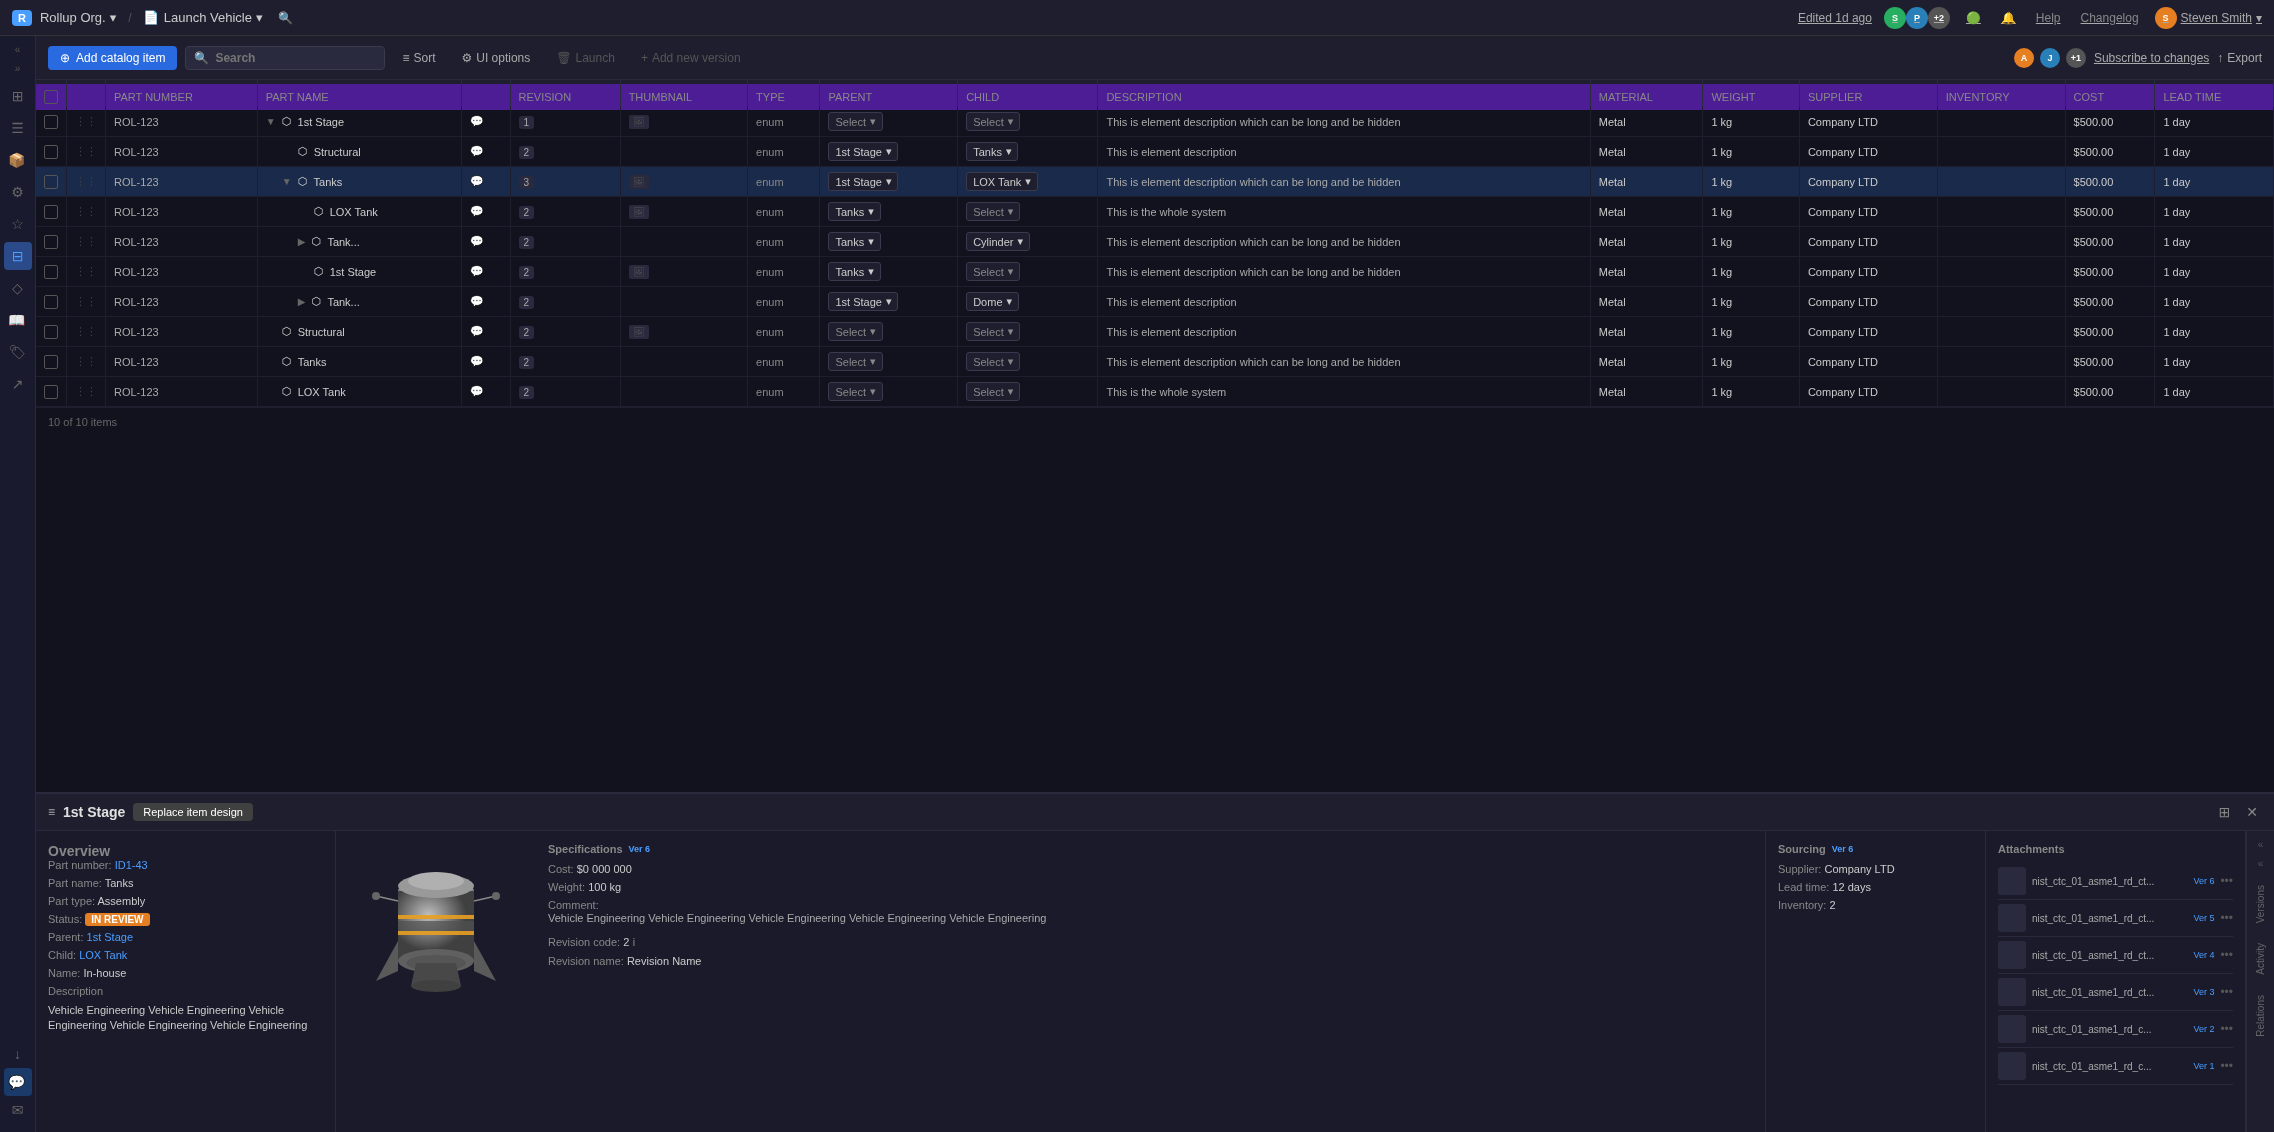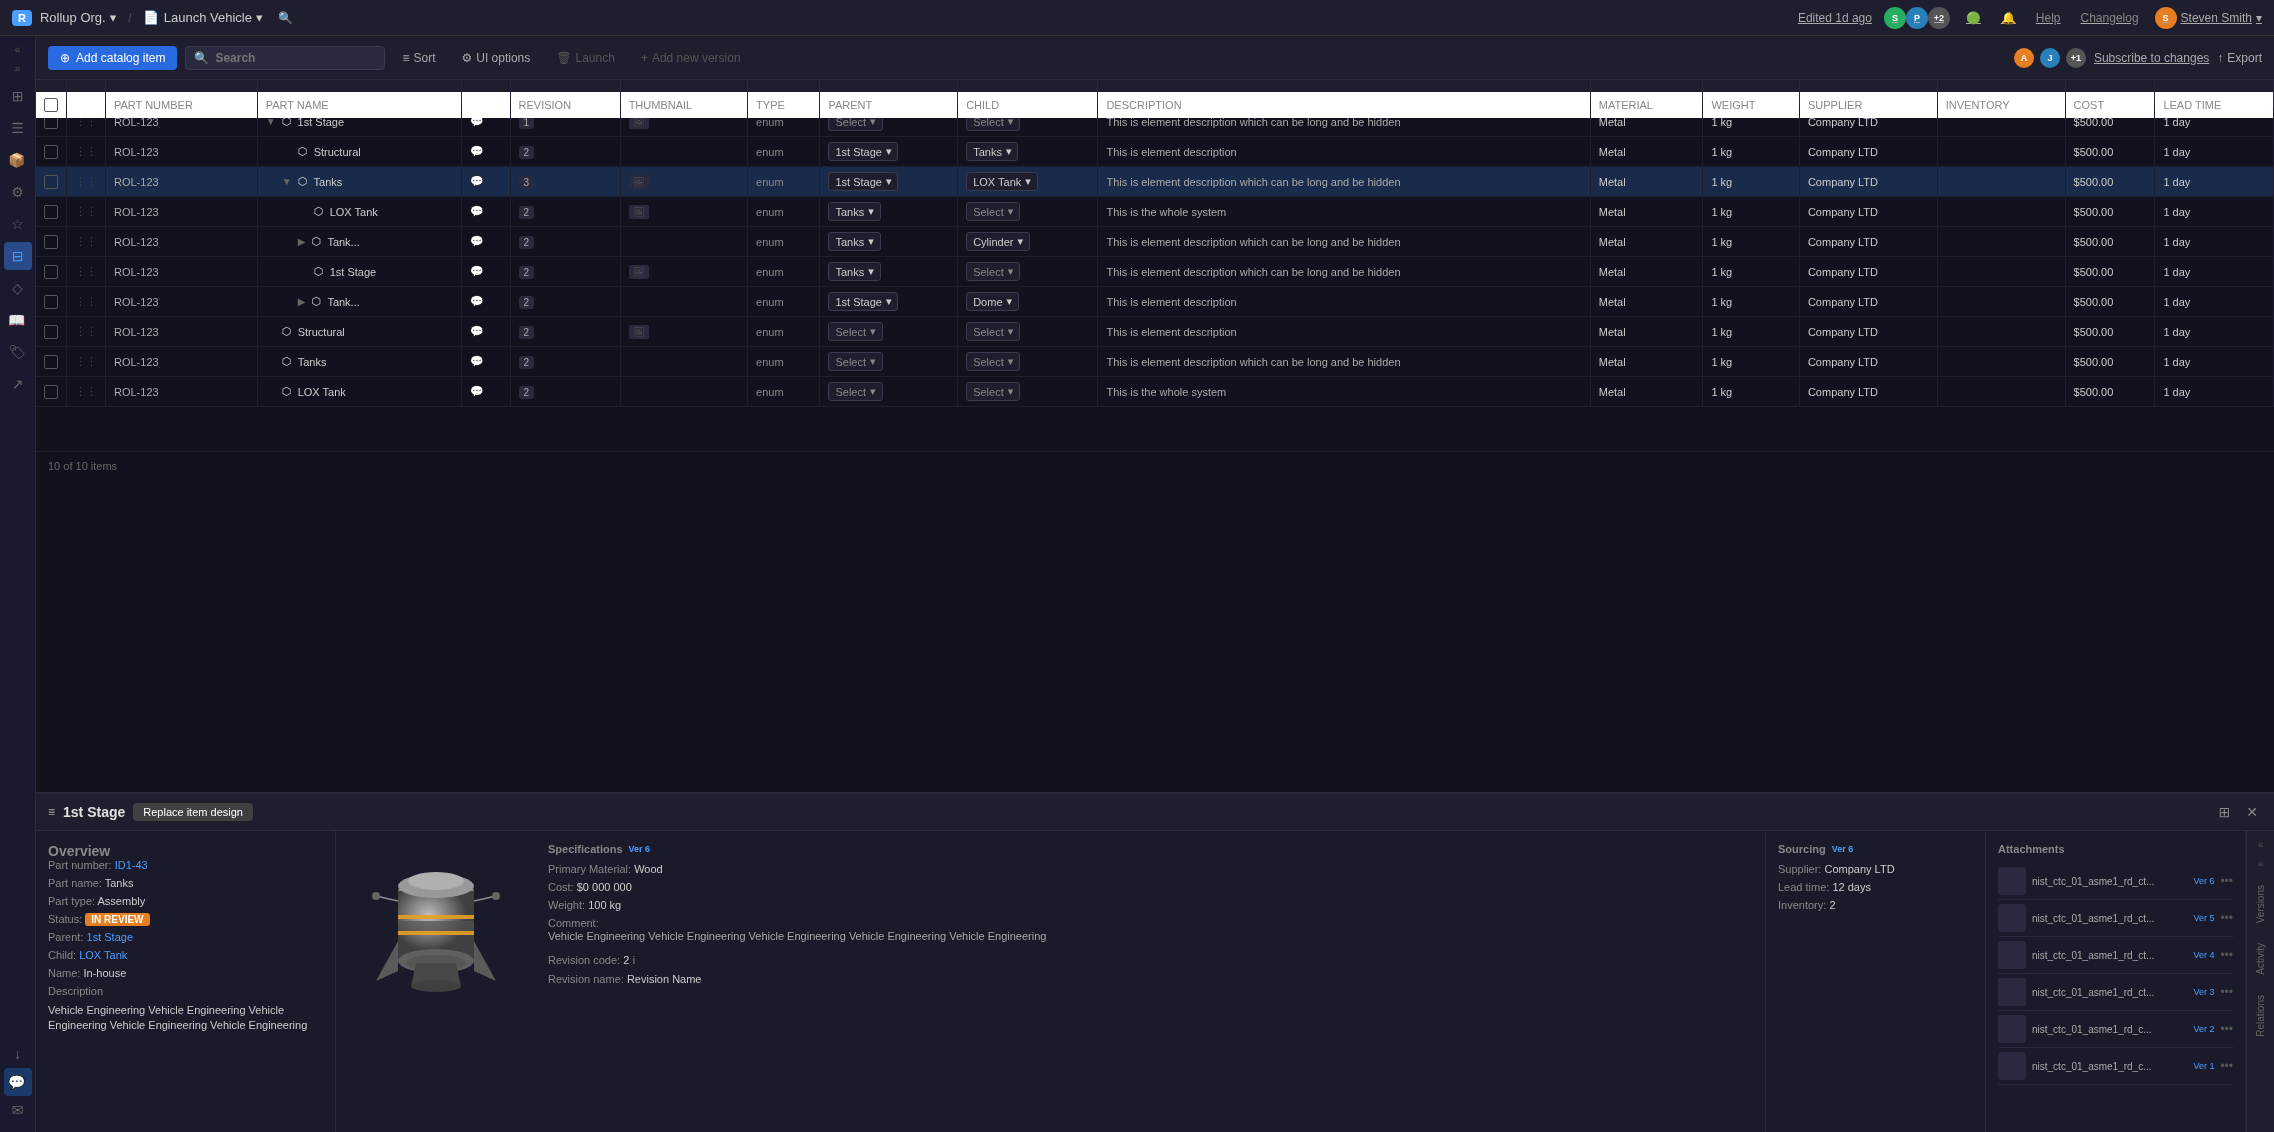--- a/index.html
+++ b/index.html
@@ -43,39 +43,39 @@
     .toolbar-btn { background: none; border: 1px solid transparent; border-radius: 4px; padding: 4px 8px; color: #aaa; cursor: pointer; font-size: 12px; display: flex; align-items: center; gap: 4px; }
     .toolbar-btn.disabled { color: #555; cursor: default; }
     .toolbar-right { margin-left: auto; display: flex; align-items: center; gap: 8px; }
     .subscribe-link { color: #aaa; text-decoration: underline; cursor: pointer; font-size: 12px; }
     .export-btn { background: none; border: none; color: #aaa; cursor: pointer; font-size: 12px; display: flex; align-items: center; gap: 4px; }
 
     
     .table-container { flex: 1; overflow: auto; background: #12121e; }
     table { width: 100%; border-collapse: collapse; font-size: 11px; }
     thead tr { background: #1e1e2e; border-bottom: 1px solid #2a2a3e; }
-    thead th { padding: 6px 8px; text-align: left; color: #888; font-weight: 500; white-space: nowrap; border-right: 1px solid #2a2a3e; position: sticky; top: 12px; background: #ffffff; z-index: 1; }
+    thead th { padding: 6px 8px; text-align: left; color: #888; font-weight: 500; white-space: nowrap; border-right: 1px solid #2a2a3e; position: sticky; top: 4px; background: #4c1d95; z-index: 1; }
     thead th:first-child { width: 24px; }
     thead th:nth-child(2) { width: 20px; }
     tbody tr { border-bottom: 1px solid #1e1e2e; }
     tbody tr.selected { background: #1a2a4a; }
     tbody td { padding: 5px 8px; color: #ccc; border-right: 1px solid #1e1e2e; white-space: nowrap; }
     .checkbox { width: 14px; height: 14px; border: 1px solid #555; border-radius: 2px; cursor: pointer; }
     .drag-handle { color: #444; cursor: grab; }
     .part-number { color: #aaa; }
     .part-name { display: flex; align-items: center; gap: 4px; }
     .part-icon { width: 14px; height: 14px; display: inline-flex; align-items: center; justify-content: center; }
     .expand-btn { color: #666; cursor: pointer; font-size: 10px; }
     .rev-badge { background: #2a2a3e; border-radius: 3px; padding: 1px 5px; font-size: 10px; color: #aaa; }
     .img-placeholder { width: 20px; height: 14px; background: #2a2a3e; border-radius: 2px; display: inline-flex; align-items: center; justify-content: center; color: #555; font-size: 9px; }
     .select-dropdown { background: #1e1e2e; border: 1px solid #3a3a4e; border-radius: 3px; padding: 2px 6px; color: #888; font-size: 11px; cursor: pointer; display: inline-flex; align-items: center; gap: 4px; }
     .select-dropdown.has-value { color: #ccc; }
     .type-text { color: #888; }
     .desc-text { color: #aaa; max-width: 400px; overflow: hidden; text-overflow: ellipsis; }
-    .items-count { padding: 8px 12px; color: #666; font-size: 11px; background: #12121e; border-top: 1px solid #1e1e2e; margin-top: 44px; }
+    .items-count { padding: 8px 12px; color: #666; font-size: 11px; background: #12121e; border-top: 1px solid #1e1e2e; }
 
     
     .detail-panel { height: 340px; background: #1a1a2a; border-top: 2px solid #2a2a3e; display: flex; flex-direction: column; flex-shrink: 0; }
     .detail-header { display: flex; align-items: center; padding: 8px 12px; border-bottom: 1px solid #2a2a3e; gap: 8px; background: #1e1e2e; }
     .detail-title { font-size: 14px; font-weight: 600; color: #e0e0e0; display: flex; align-items: center; gap: 6px; }
     .replace-btn { background: #404040; color: white; border: none; border-radius: 4px; padding: 3px 10px; cursor: pointer; font-size: 11px; }
     .detail-controls { margin-left: auto; display: flex; gap: 8px; }
     .icon-btn { background: none; border: none; color: #888; cursor: pointer; font-size: 14px; padding: 2px 4px; }
 
     
@@ -605,24 +605,20 @@
             <circle cx="150" cy="55" r="4" fill="#666"></circle>
           </svg>
         </div>
 
         <div class="detail-specs">
           <h4>
             <span>Specifications</span>
             <span class="ver-badge">Ver 6</span>
           </h4>
           <div class="spec-field">
-            <span class="label">Primary Material:</span>
-            <span class="value">Wood</span>
-          </div>
-          <div class="spec-field">
             <span class="label">Cost:</span>
             <span class="value">$0 000 000</span>
           </div>
           <div class="spec-field">
             <span class="label">Weight:</span>
             <span class="value">100 kg</span>
           </div>
           <div class="spec-field">
             <div class="label">Comment:</div>
             <div class="comment-text" style="white-space:normal;">Vehicle Engineering Vehicle Engineering Vehicle Engineering Vehicle Engineering Vehicle Engineering</div>

